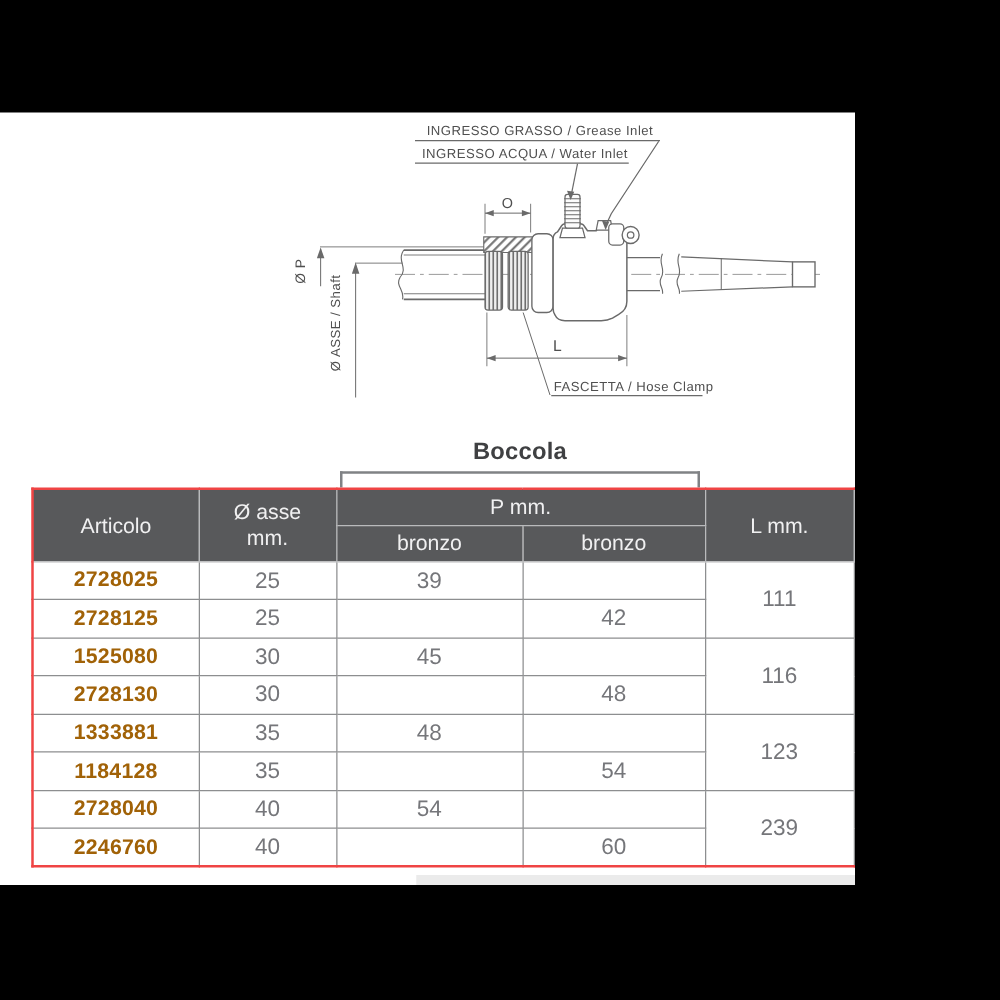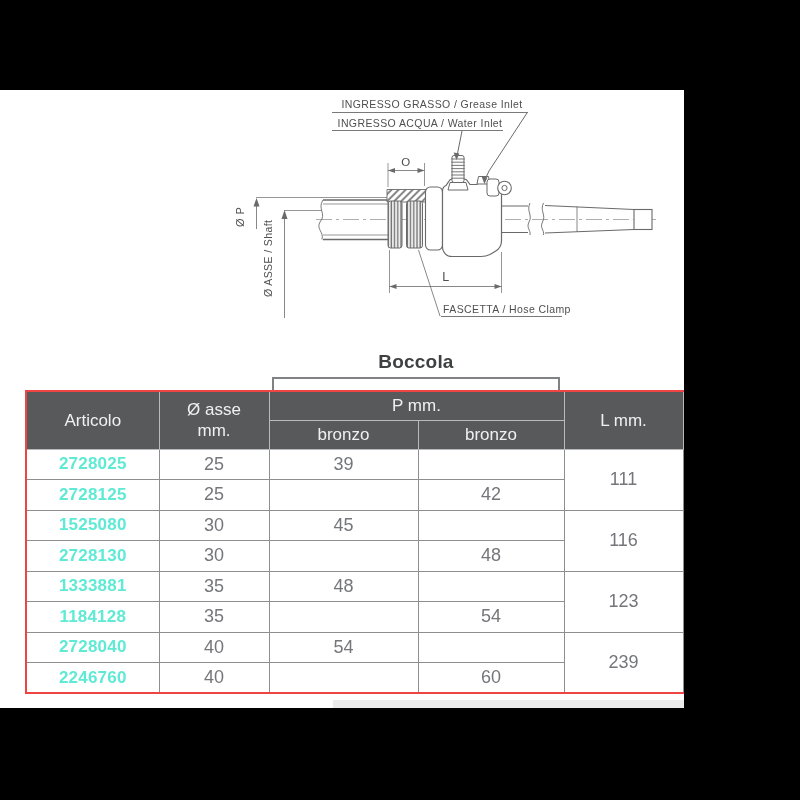--- a/index.html
+++ b/index.html
@@ -15,21 +15,21 @@
   .boccola-bracket{position:absolute;left:272px;top:377px;width:288px;height:13px;
      border-top:2px solid #808285;border-left:2px solid #808285;border-right:2px solid #808285;
      box-sizing:border-box;}
 
   table.spec{position:absolute;left:25px;top:390px;width:756px;border-collapse:collapse;
      table-layout:fixed;border:2px solid #ef4444;}
   table.spec th{background:#58595b;color:#f0f0f1;font-weight:400;font-size:17px;
      border:1px solid #b9babc;padding:0;line-height:1.25;}
   table.spec td{border:1px solid #8d8e90;text-align:center;vertical-align:middle;
      font-size:18px;color:#75767a;padding:0;}
-  table.spec td.articolo{font-weight:bold;color:#5eead4;font-size:17px;letter-spacing:.2px;}
+  table.spec td.articolo{font-weight:bold;color:#a16207;font-size:17px;letter-spacing:.2px;}
   tr.body-row{height:30.5px;}
   tr.hdr-top{height:29px;} tr.hdr-bot{height:29px;}
 </style>
 </head>
 <body>
 
 <div class="page">
   <div class="white-panel"></div>
   <div class="soft-strip"></div>
 

